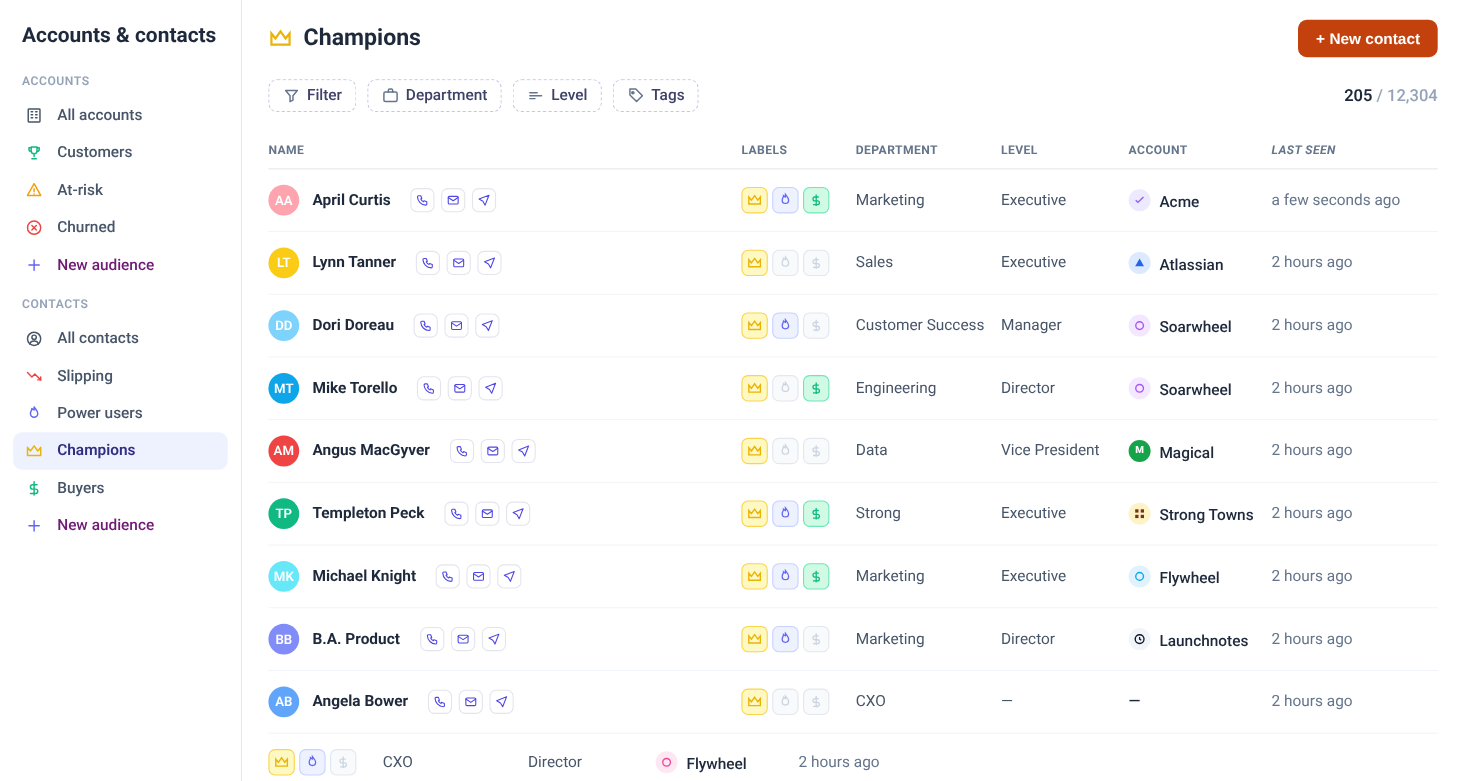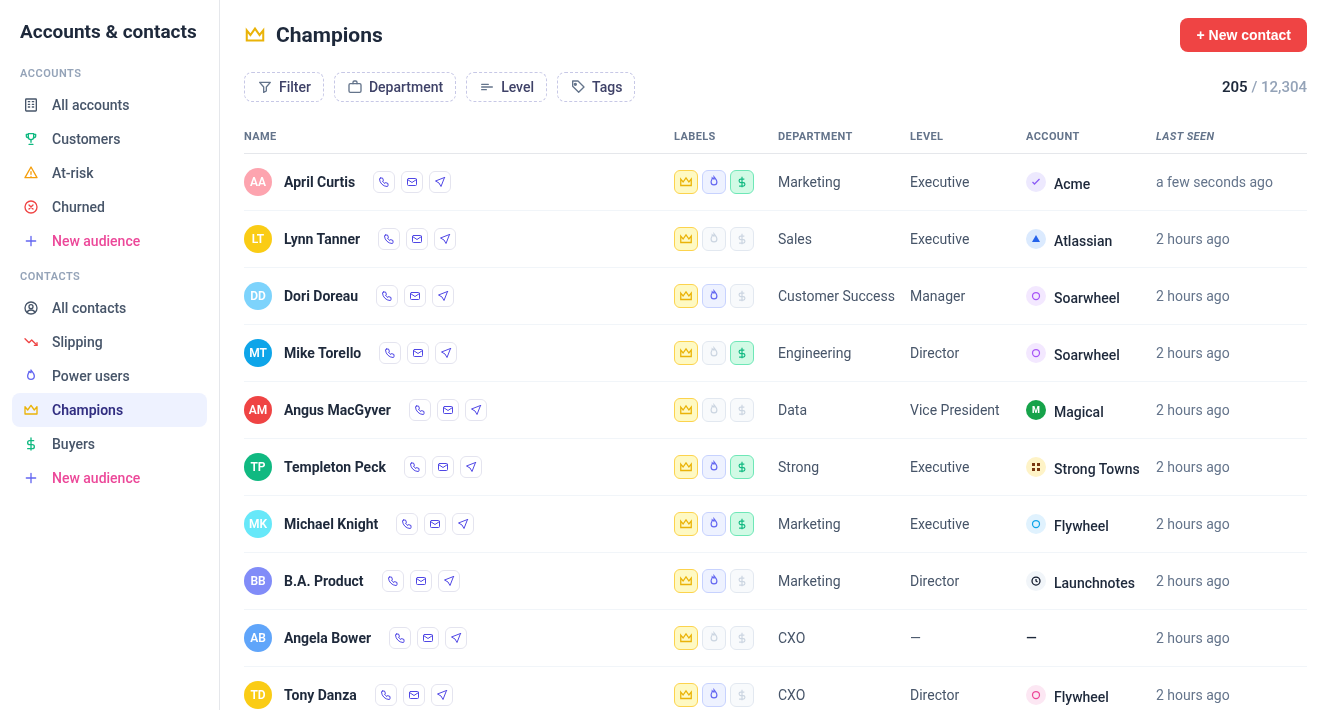--- a/index.html
+++ b/index.html
@@ -3,26 +3,26 @@
 <meta charset="utf-8">
 <style>
 *{box-sizing:border-box;margin:0;padding:0;}
 body{font-family:-apple-system,BlinkMacSystemFont,"Segoe UI",Roboto,sans-serif;font-size:14px;color:#1e293b;background:#fff;width:1331px;height:710px;overflow:hidden;display:flex;}
 .sidebar{width:220px;border-right:1px solid #e5e7eb;padding:20px 12px;overflow-y:auto;}
 .sidebar-title{font-size:19px;font-weight:700;color:#1e293b;margin:0 8px 24px 8px;}
 .section-header{font-size:11px;font-weight:600;color:#94a3b8;letter-spacing:.5px;margin:12px 8px 8px 8px;}
 .nav-item{display:flex;align-items:center;gap:12px;padding:8px 10px;border-radius:8px;cursor:pointer;color:#475569;font-weight:500;font-size:14px;}
 .nav-item.active{background:#eef2ff;color:#312e81;font-weight:600;}
 .nav-ic{width:18px;height:18px;display:flex;align-items:center;justify-content:center;}
-.new-aud{color:#ec4899;}
+.new-aud{color:#701a75;}
 .main{flex:1;padding:18px 24px;overflow-y:auto;}
 .header{display:flex;align-items:center;justify-content:space-between;}
 .title-wrap{display:flex;align-items:center;gap:10px;}
 .page-title{font-size:21px;font-weight:700;color:#1e293b;}
-.new-contact-btn{background:#ef4444;color:#fff;border:none;border-radius:8px;padding:9px 16px;font-size:14px;font-weight:600;cursor:pointer;}
+.new-contact-btn{background:#c2410c;color:#fff;border:none;border-radius:8px;padding:9px 16px;font-size:14px;font-weight:600;cursor:pointer;}
 .filters-row{display:flex;align-items:center;justify-content:space-between;margin-top:20px;}
 .filter-chips{display:flex;gap:10px;}
 .chip{display:flex;align-items:center;gap:6px;border:1.5px dashed #c7c8e6;border-radius:8px;padding:6px 12px;color:#3f4268;font-weight:500;cursor:pointer;font-size:14px;justify-content:center;}
 .count{font-size:15px;font-weight:600;color:#1e293b;}
 .count .muted{color:#94a3b8;font-weight:500;}
 .table{width:100%;margin-top:18px;}
 .thead{display:flex;padding:10px 0;border-bottom:1px solid #e5e7eb;font-size:11px;font-weight:700;color:#64748b;letter-spacing:.4px;}
 .col-name{width:430px;}
 .col-labels{width:104px;}
 .col-dept{width:132px;}
@@ -699,44 +699,20 @@
             </div>
           </div>
           <div class="dept-cell">CXO</div>
           <div class="level-cell">—</div>
           <div class="acct-cell">
             <span>—</span>
           </div>
           <div class="seen-cell">2 hours ago</div>
         </div>
         <div class="row">
-          <div class="name-cell">
-            <div class="avatar" style="background: rgb(250, 204, 21);">
-              <span>TD</span>
-            </div>
-            <span class="person-name">Tony Danza</span>
-            <div class="action-icons">
-              <div class="aicon">
-                <svg width="12" height="12" viewBox="0 0 24 24" fill="none" stroke="#4f46e5" stroke-width="2" stroke-linecap="round" stroke-linejoin="round">
-                  <path d="M5 4h4l2 5-2 1a10 10 0 005 5l1-2 5 2v4a2 2 0 01-2 2A16 16 0 013 6a2 2 0 012-2z"></path>
-                </svg>
-              </div>
-              <div class="aicon">
-                <svg width="12" height="12" viewBox="0 0 24 24" fill="none" stroke="#4f46e5" stroke-width="2" stroke-linecap="round" stroke-linejoin="round">
-                  <rect x="3" y="5" width="18" height="14" rx="2"></rect>
-                  <path d="M3 7l9 6 9-6"></path>
-                </svg>
-              </div>
-              <div class="aicon">
-                <svg width="12" height="12" viewBox="0 0 24 24" fill="none" stroke="#4f46e5" stroke-width="2" stroke-linecap="round" stroke-linejoin="round">
-                  <path d="M21 3L3 10l7 4 4 7 7-18z"></path>
-                </svg>
-              </div>
-            </div>
-          </div>
           <div class="labels-cell">
             <div class="lbl lbl-crown on">
               <svg width="14" height="14" viewBox="0 0 24 24" fill="none" stroke="#eab308" stroke-width="2.2">
                 <path d="M3 7l4 5 5-7 5 7 4-5v11H3V7z"></path>
               </svg>
             </div>
             <div class="lbl lbl-flame on">
               <svg width="14" height="14" viewBox="0 0 24 24" fill="none" stroke="#6366f1" stroke-width="2">
                 <path d="M12 3c2 3 5 5 5 9a5 5 0 01-10 0c0-3 2-4 2-7 1 1 2 2 3 2 0-2 0-3 0-4z"></path>
               </svg>

